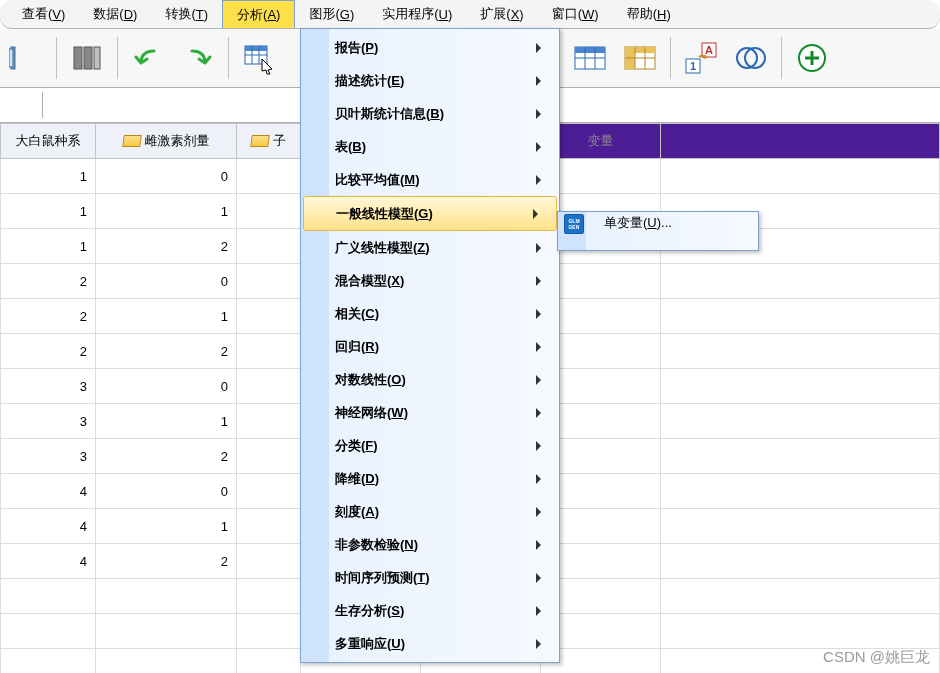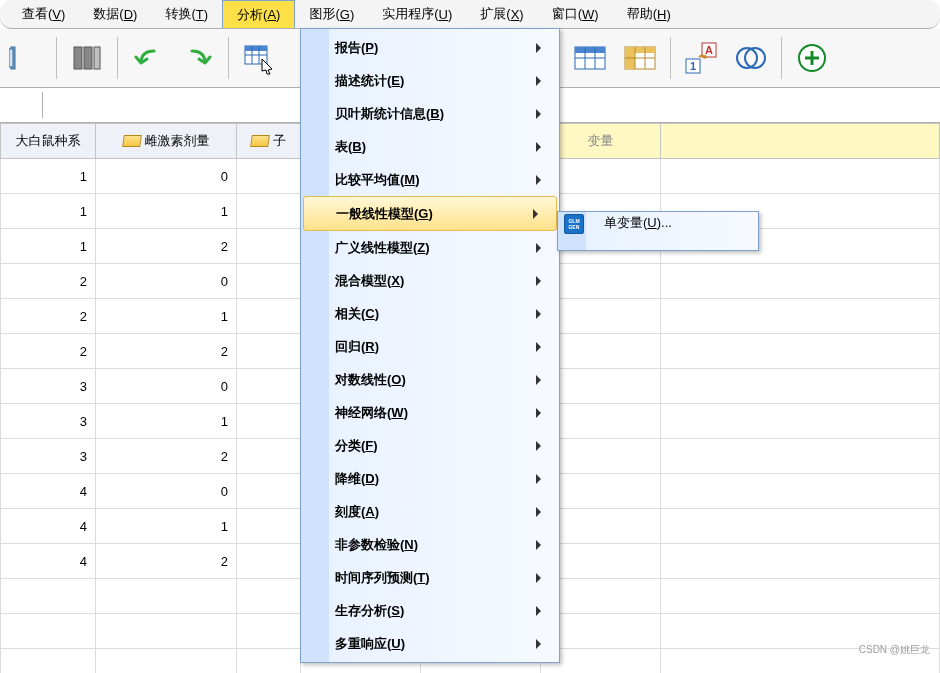--- a/index.html
+++ b/index.html
@@ -83,21 +83,21 @@
   .grid {
     position: relative;
   }
   .header-row {
     display: flex;
     height: 36px;
   }
   .col-header {
     border: 1px solid #c3c3c3;
     border-left: none;
-    background: #fef9c3;
+    background: #4c1d95;
     display: flex;
     align-items: center;
     justify-content: center;
     color: #888;
     box-sizing: border-box;
   }
   .col-header.defined {
     color: #000;
     background: #eef2f8;
   }
@@ -211,24 +211,24 @@
     color: #fff;
     flex-shrink: 0;
   }
   .glm-blank {
     width: 20px;
     flex-shrink: 0;
   }
 
   .watermark {
     position: absolute;
-    bottom: 16px;
+    bottom: 6px;
     right: 10px;
     color: rgba(120,120,120,0.75);
-    font-size: 10px;
+    font-size: 15px;
     z-index: 50;
     text-shadow: 0 0 2px #fff, 0 0 2px #fff;
   }
 </style>
 </head>
 <body>
 
 <div class="menubar" id="menubar">
     <div class="menubar-item">查看(<u>V</u>)</div>
     <div class="menubar-item">数据(<u>D</u>)</div>

